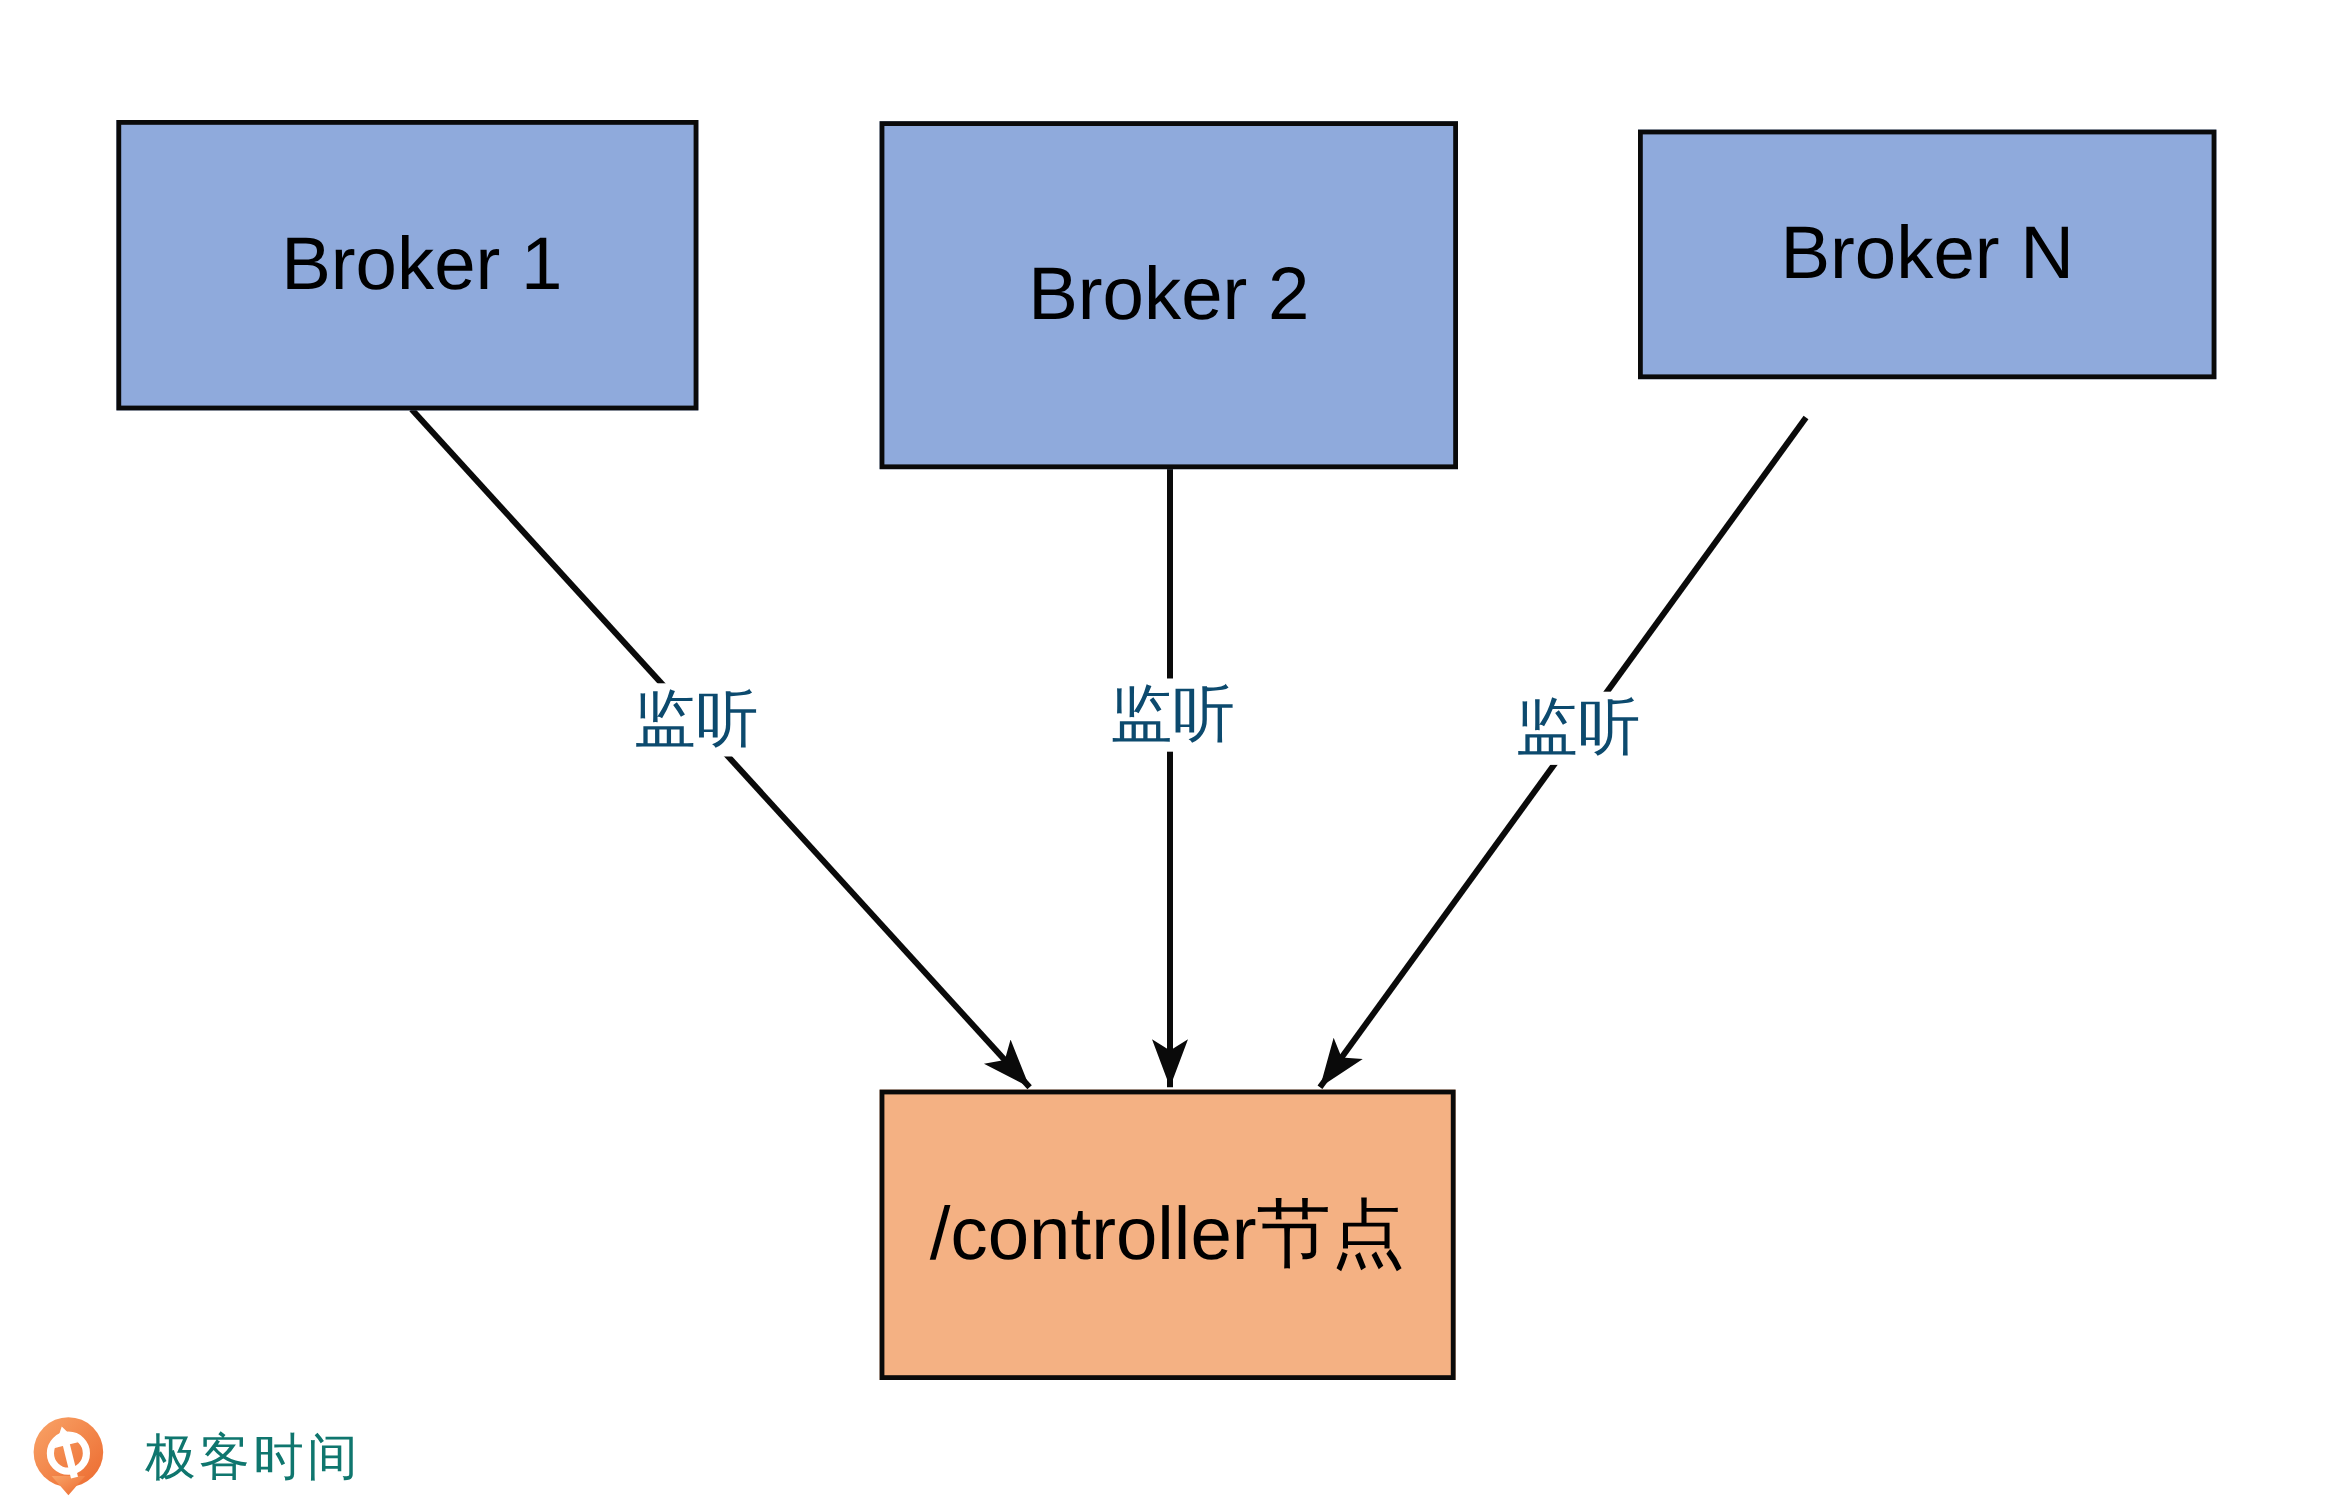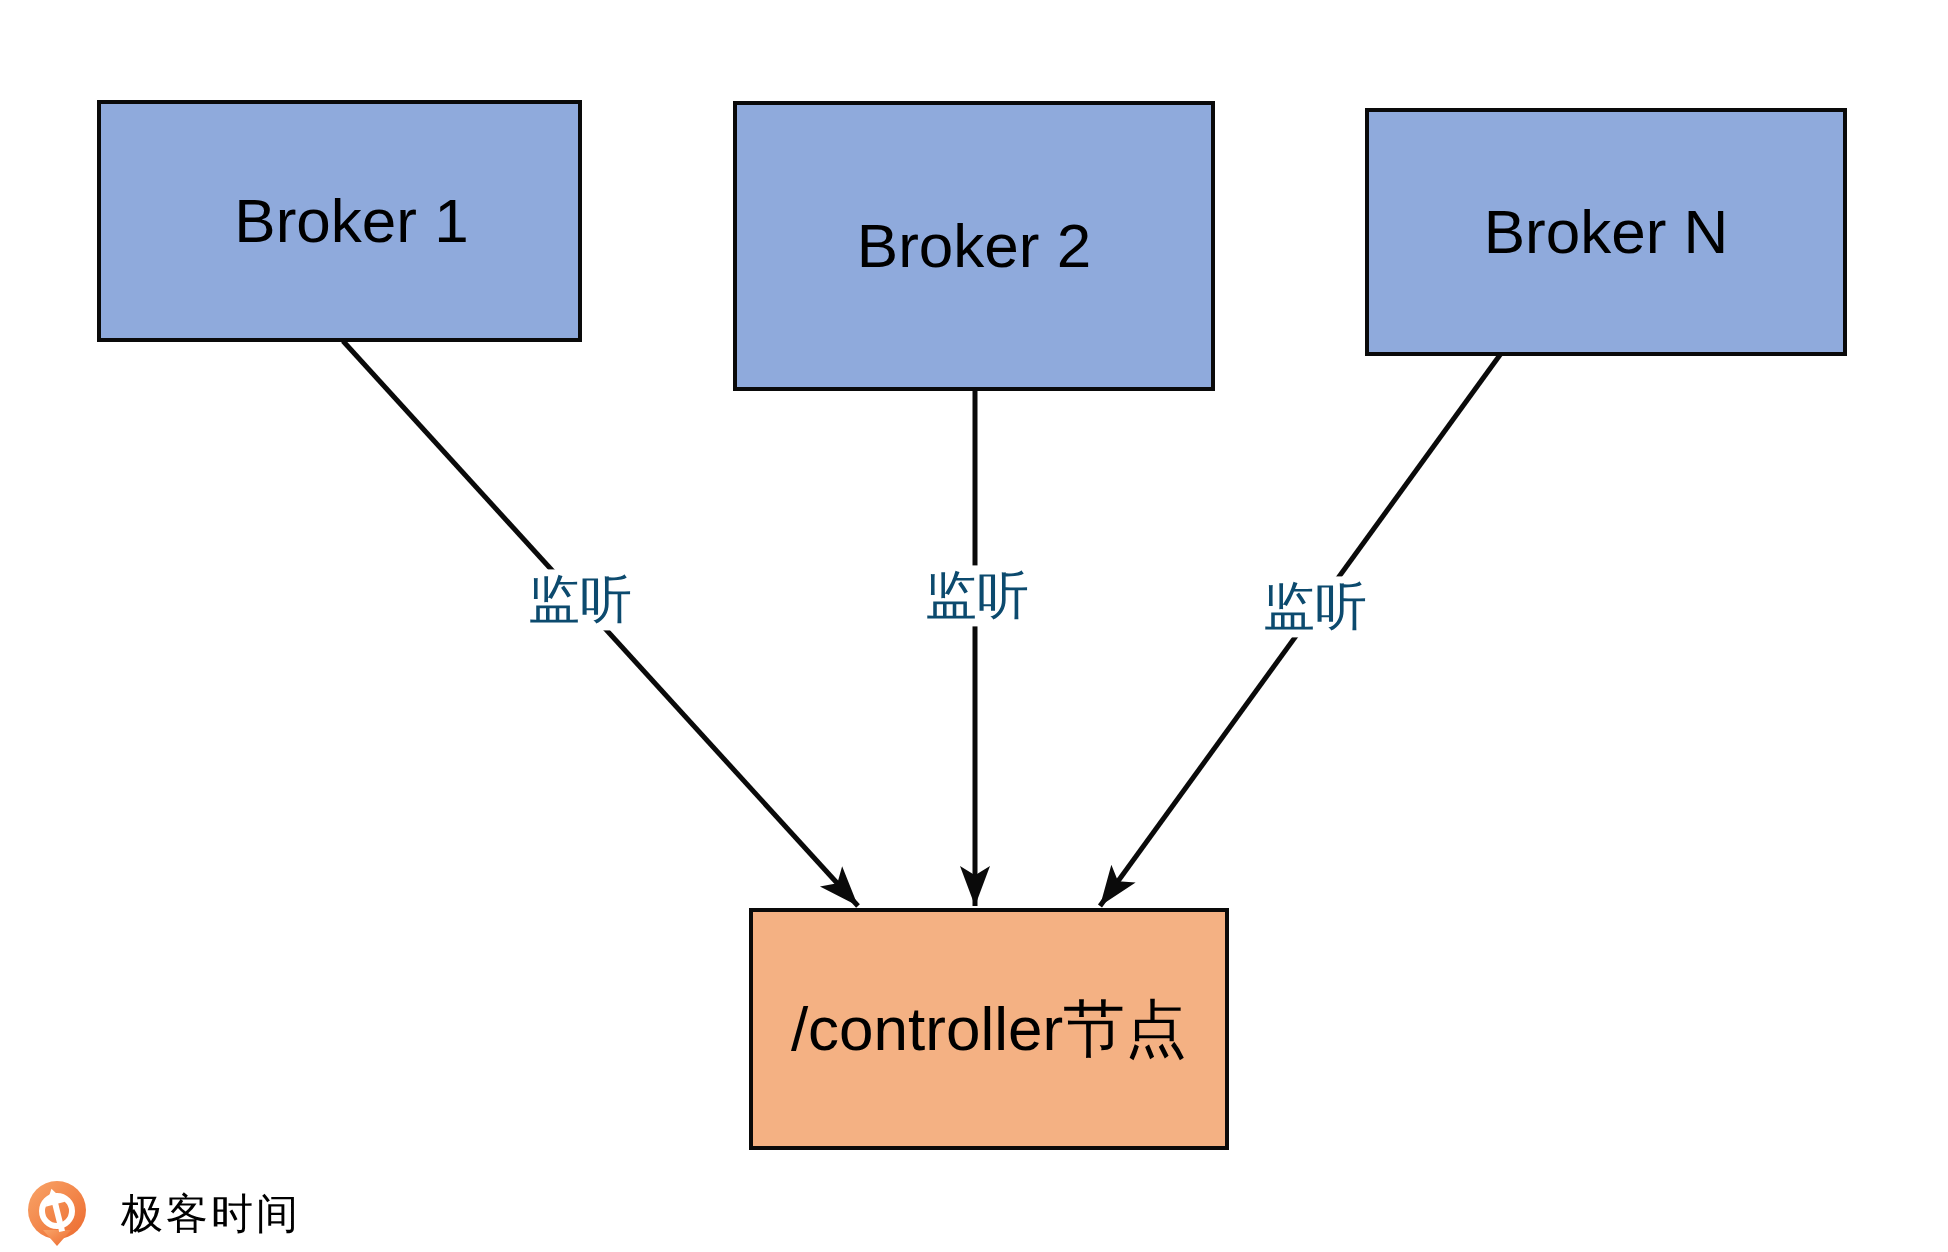--- a/index.html
+++ b/index.html
@@ -35,21 +35,20 @@
     display: flex;
     align-items: center;
     justify-content: center;
     color: #000;
   }
   .node.broker {
     background: var(--broker-fill, #8FAADC);
   }
   .node.controller {
     background: var(--controller-fill, #F4B183);
-    margin-left: 16px;
   }
   .node-label {
     font-size: 62px;
     line-height: 1;
     white-space: nowrap;
   }
   .edge-label {
     position: absolute;
     transform: translate(-50%, -50%);
     background: #ffffff;
@@ -61,21 +60,21 @@
   }
   .logo {
     position: absolute;
     left: 25px;
     top: 1180px;
     display: flex;
     align-items: center;
     gap: 30px;
   }
   .logo-text {
-    color: #000000;
+    color: #0f766e;
     font-size: 42px;
     letter-spacing: 3px;
     white-space: nowrap;
   }
 </style>
 </head>
 <body>
 
 <div class="canvas">
 
@@ -91,21 +90,21 @@
   </svg>
 
   <div class="node broker" style="left: 97px; top: 100px; width: 485px; height: 242px; padding-left: 24px;">
     <span class="node-label">Broker 1</span>
   </div>
 
   <div class="node broker" style="left: 733px; top: 101px; width: 482px; height: 290px;">
     <span class="node-label">Broker 2</span>
   </div>
 
-  <div class="node broker" style="left: 1365px; top: 108px; width: 482px; height: 248px;">
+  <div class="node broker" style="left: 1365px; top: 108px; width: 482px; height: 208px;">
     <span class="node-label">Broker N</span>
   </div>
 
   <div class="node controller" style="left: 733px; top: 908px; width: 480px; height: 242px;">
     <span class="node-label">/controller节点</span>
   </div>
 
   <div class="edge-label" style="left: 580px; top: 600px;">监听</div>
   <div class="edge-label" style="left: 977px; top: 596px;">监听</div>
   <div class="edge-label" style="left: 1315px; top: 607px;">监听</div>

